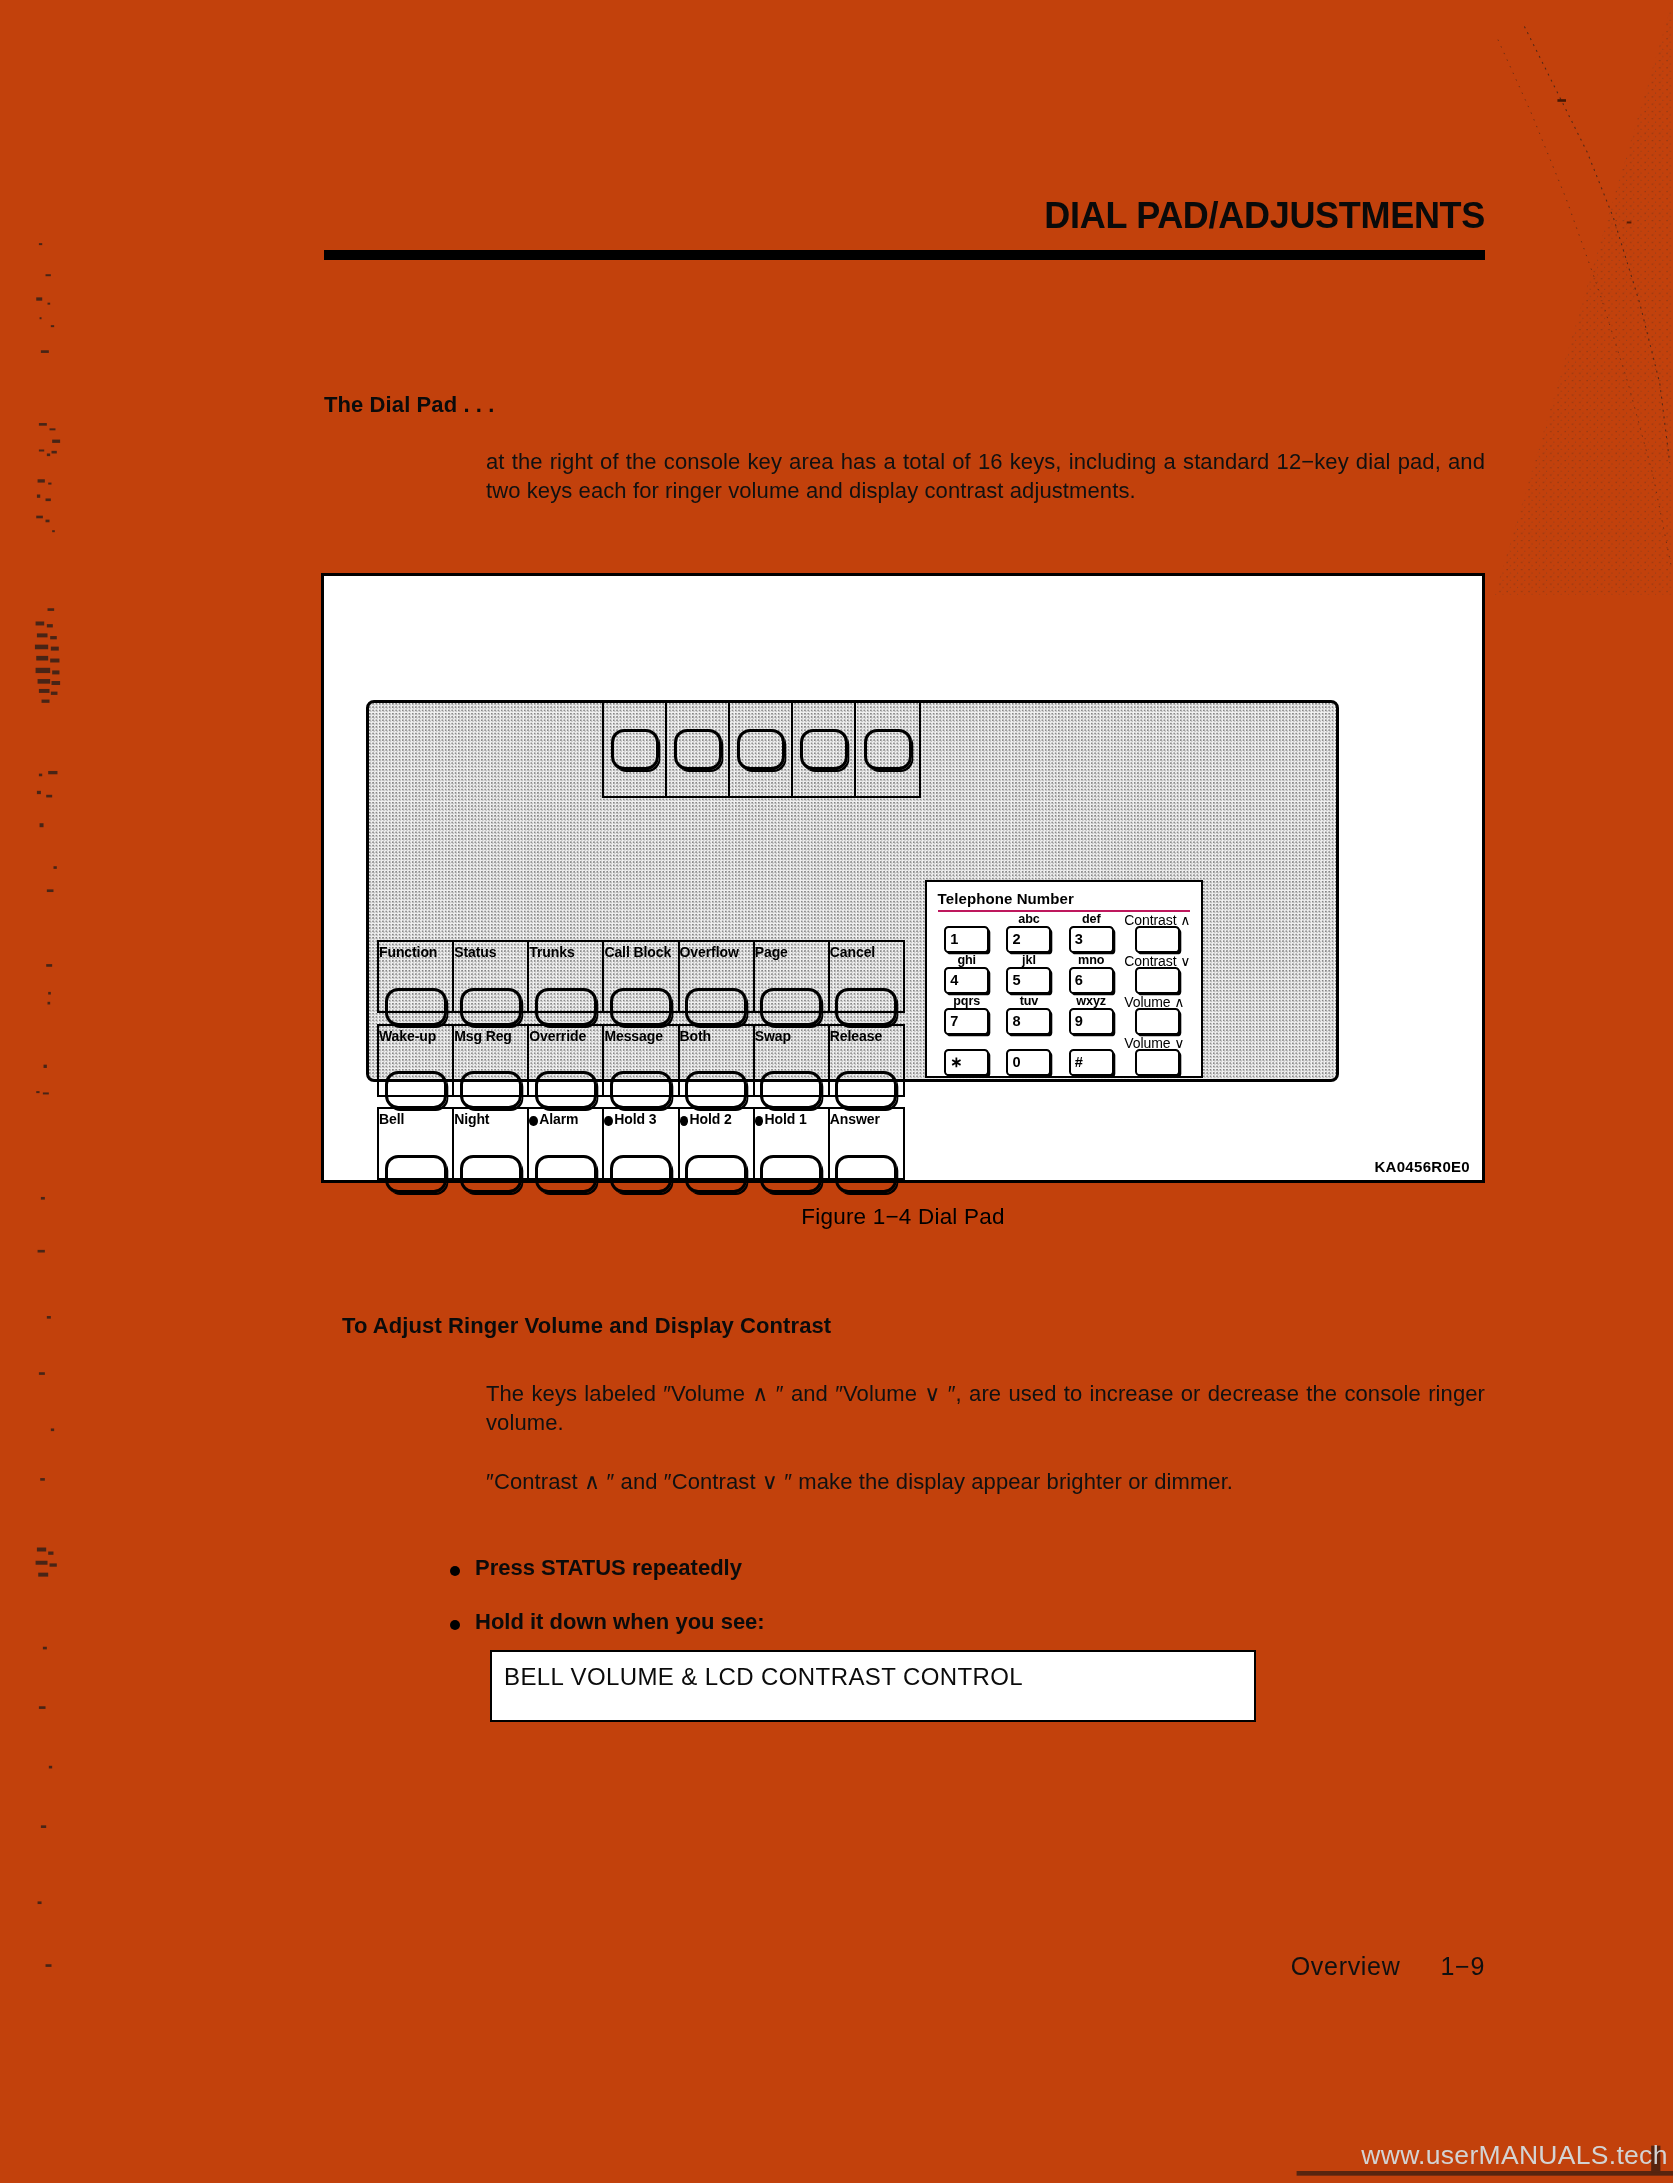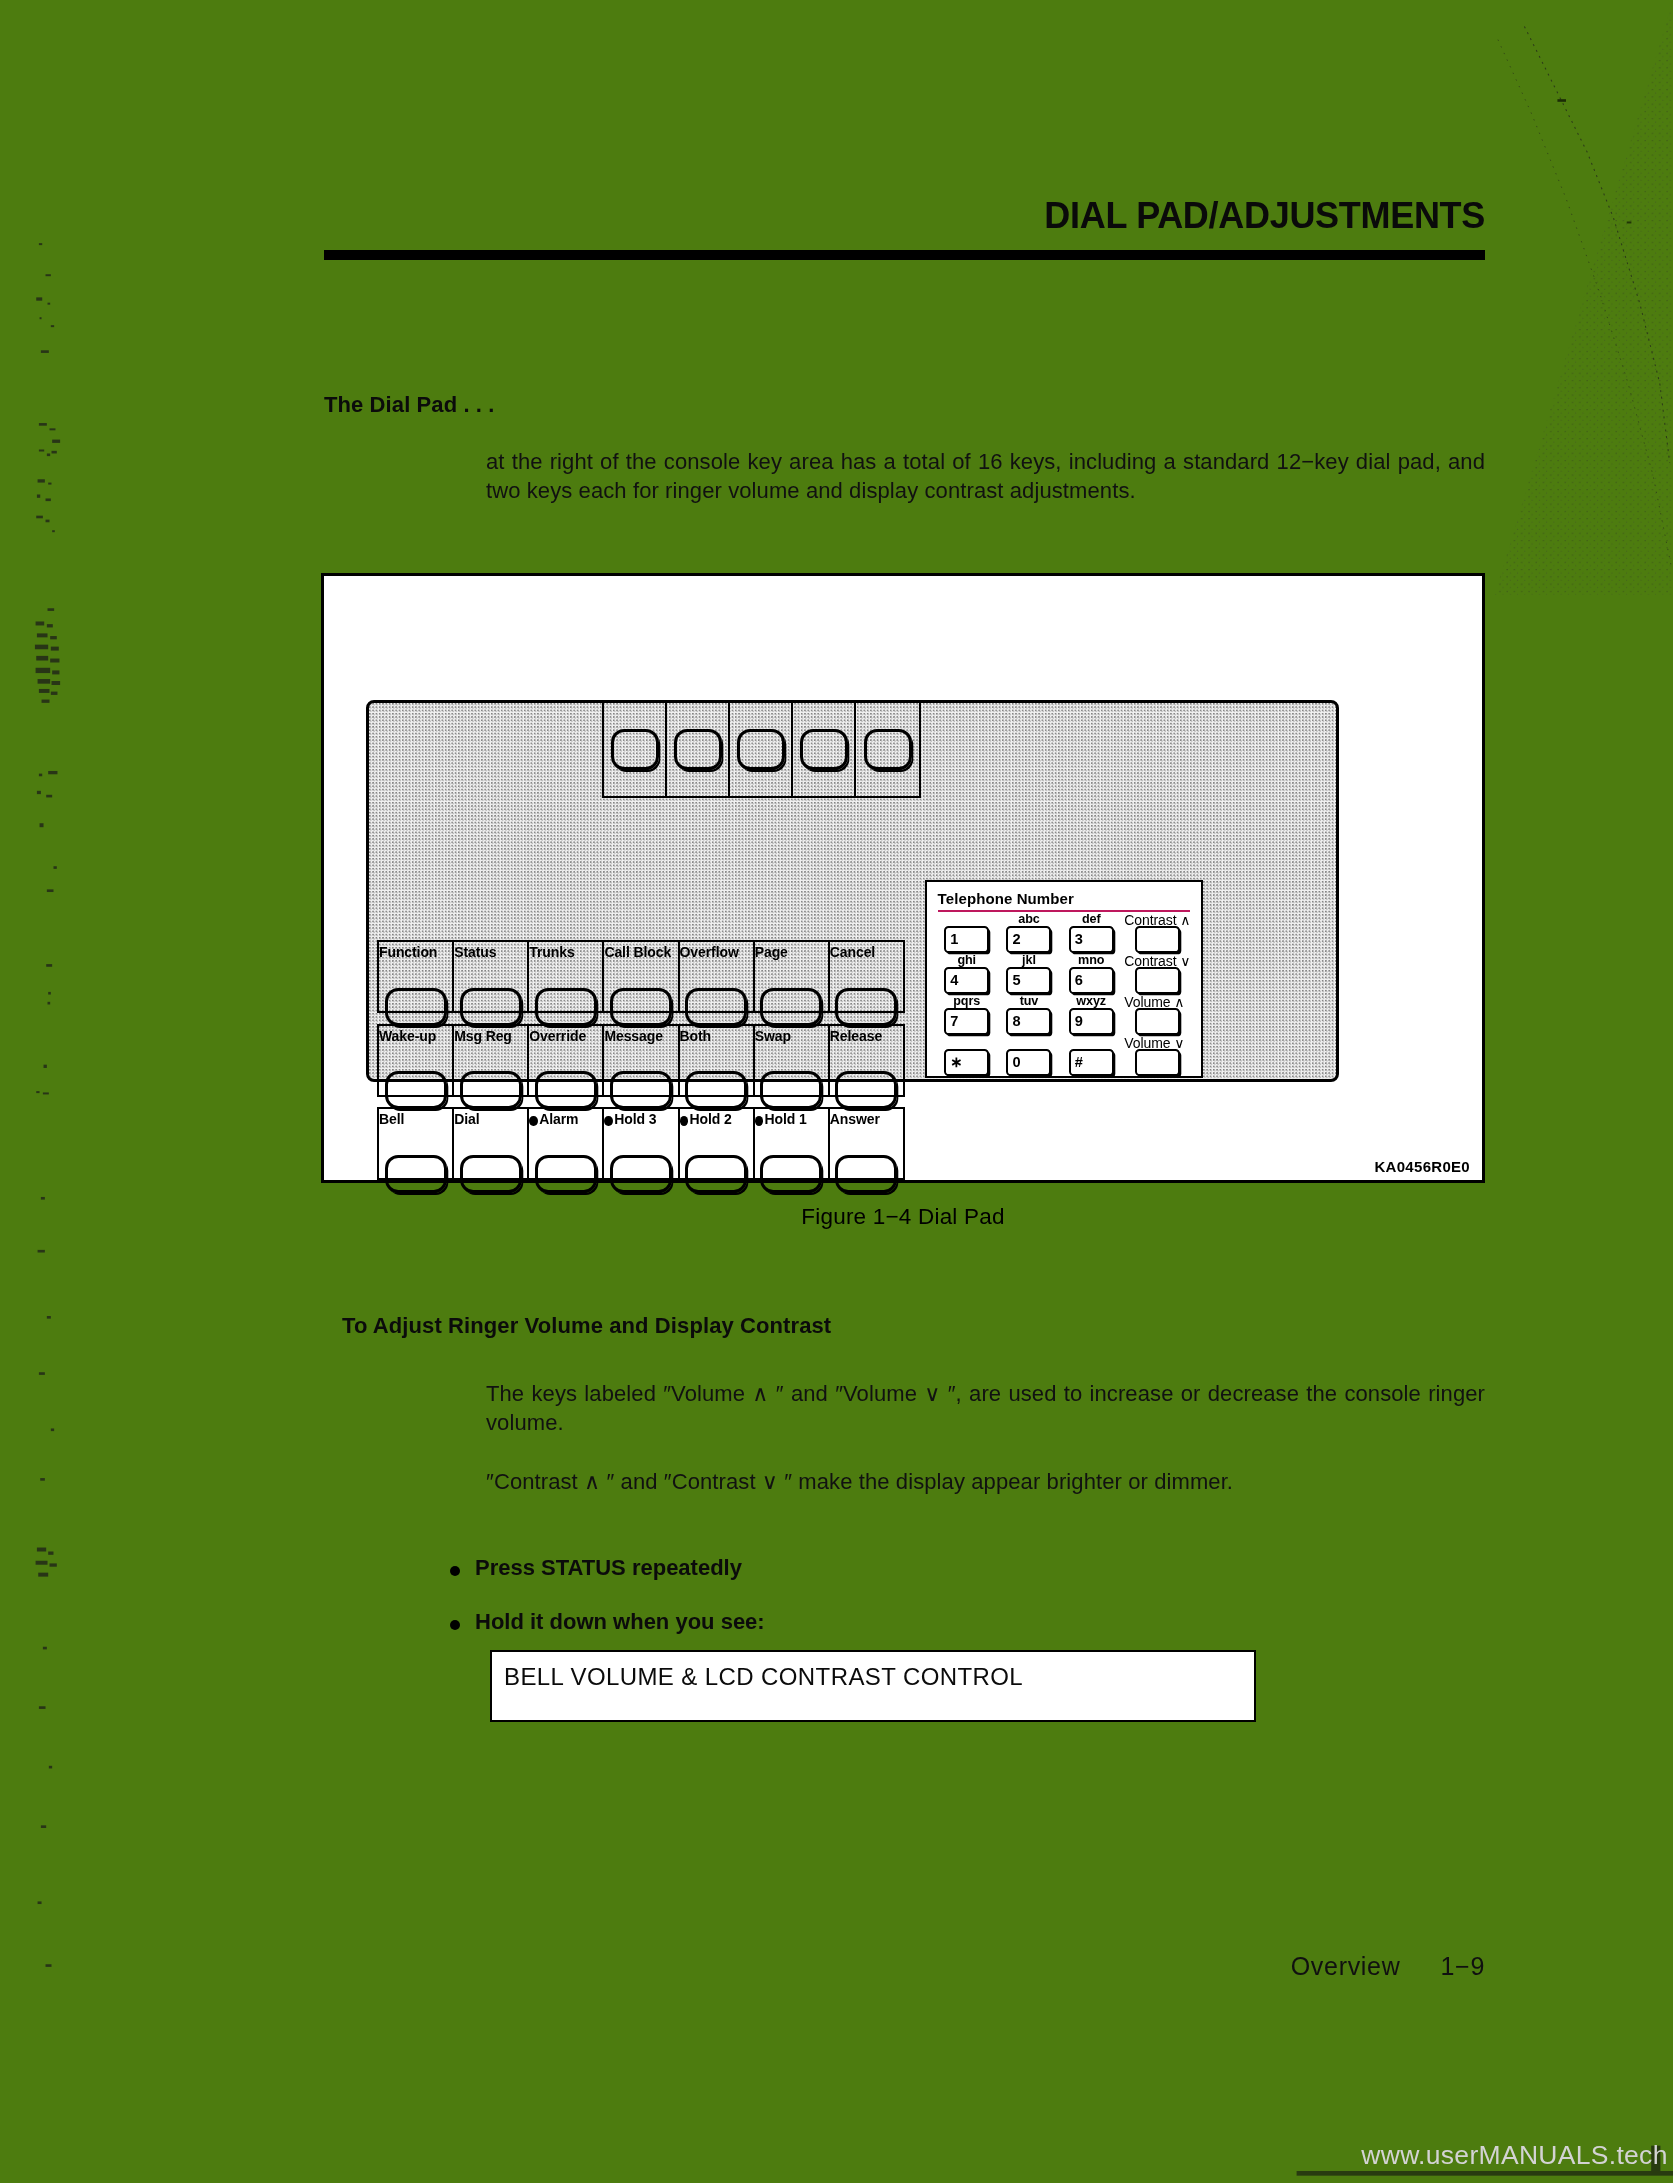--- a/index.html
+++ b/index.html
@@ -11,21 +11,21 @@
   body {
     font-family: "Liberation Sans", sans-serif;
     color: #000000;
   }
 
   
   #page {
     position: relative;
     width: 1673px;
     height: 2183px;
-    background: #4d7c0f;
+    background: #c2410c;
     overflow: hidden;
   }
 
   
   .scan-noise {
     position: absolute;
     pointer-events: none;
   }
   #left-margin-noise {
     left: 18.5px; top: 218px;
@@ -536,21 +536,21 @@
               <div class="key-label">Release</div>
               <div class="matrix-oval"></div>
             </div>
           </div>
           <div class="key-row">
             <div class="key-cell">
               <div class="key-label">Bell</div>
               <div class="matrix-oval"></div>
             </div>
             <div class="key-cell">
-              <div class="key-label">Dial</div>
+              <div class="key-label">Night</div>
               <div class="matrix-oval"></div>
             </div>
             <div class="key-cell">
               <div class="key-label"><span class="led"></span>Alarm</div>
               <div class="matrix-oval"></div>
             </div>
             <div class="key-cell">
               <div class="key-label"><span class="led"></span>Hold 3</div>
               <div class="matrix-oval"></div>
             </div>

